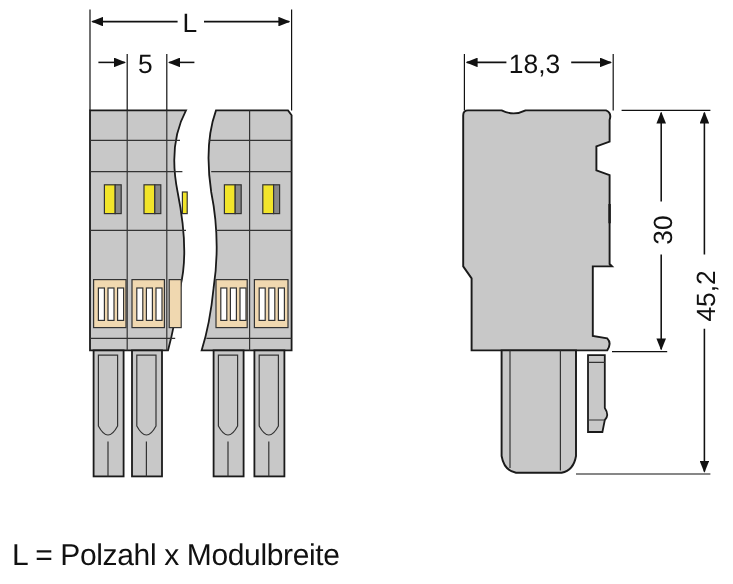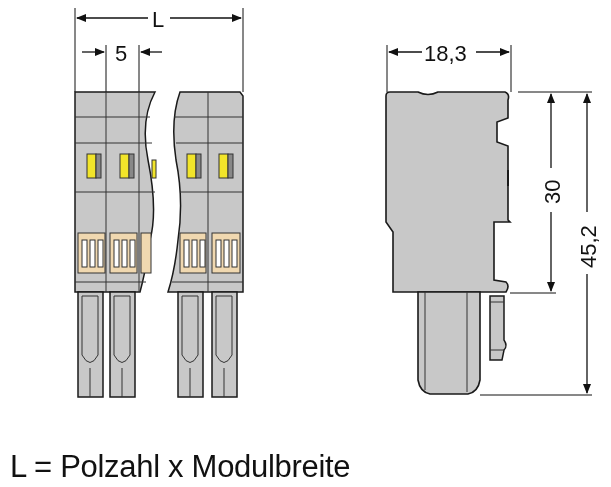--- a/index.html
+++ b/index.html
@@ -1,20 +1,20 @@
 <!DOCTYPE html>
 <html><head>
 <meta charset="utf-8">
 <style>
   html, body { margin: 0; padding: 0; background: #ffffff; }
   body { width: 611px; height: 487px; position: relative; overflow: hidden;
          font-family: "Liberation Sans", sans-serif; }
   svg { position: absolute; left: 0; top: 0; }
   .dimtxt { font-family: "Liberation Sans", sans-serif; font-size: 22px; fill: #111; }
-  .caption { position: absolute; left: 10px; top: 449px; font-size: 31px; color: #111;
+  .caption { position: absolute; left: 10px; top: 449px; font-size: 25px; color: #111;
              font-family: "Liberation Sans", sans-serif; letter-spacing: -0.3px; }
 </style>
 </head>
 <body>
 
 <svg width="611" height="487" viewBox="0 0 611 487">
   <defs>
     <marker id="arr" markerWidth="10" markerHeight="8" refX="9" refY="4" orient="auto" markerUnits="userSpaceOnUse">
       <path d="M0,0 L10,4 L0,8 z" fill="#111"></path>
     </marker>

